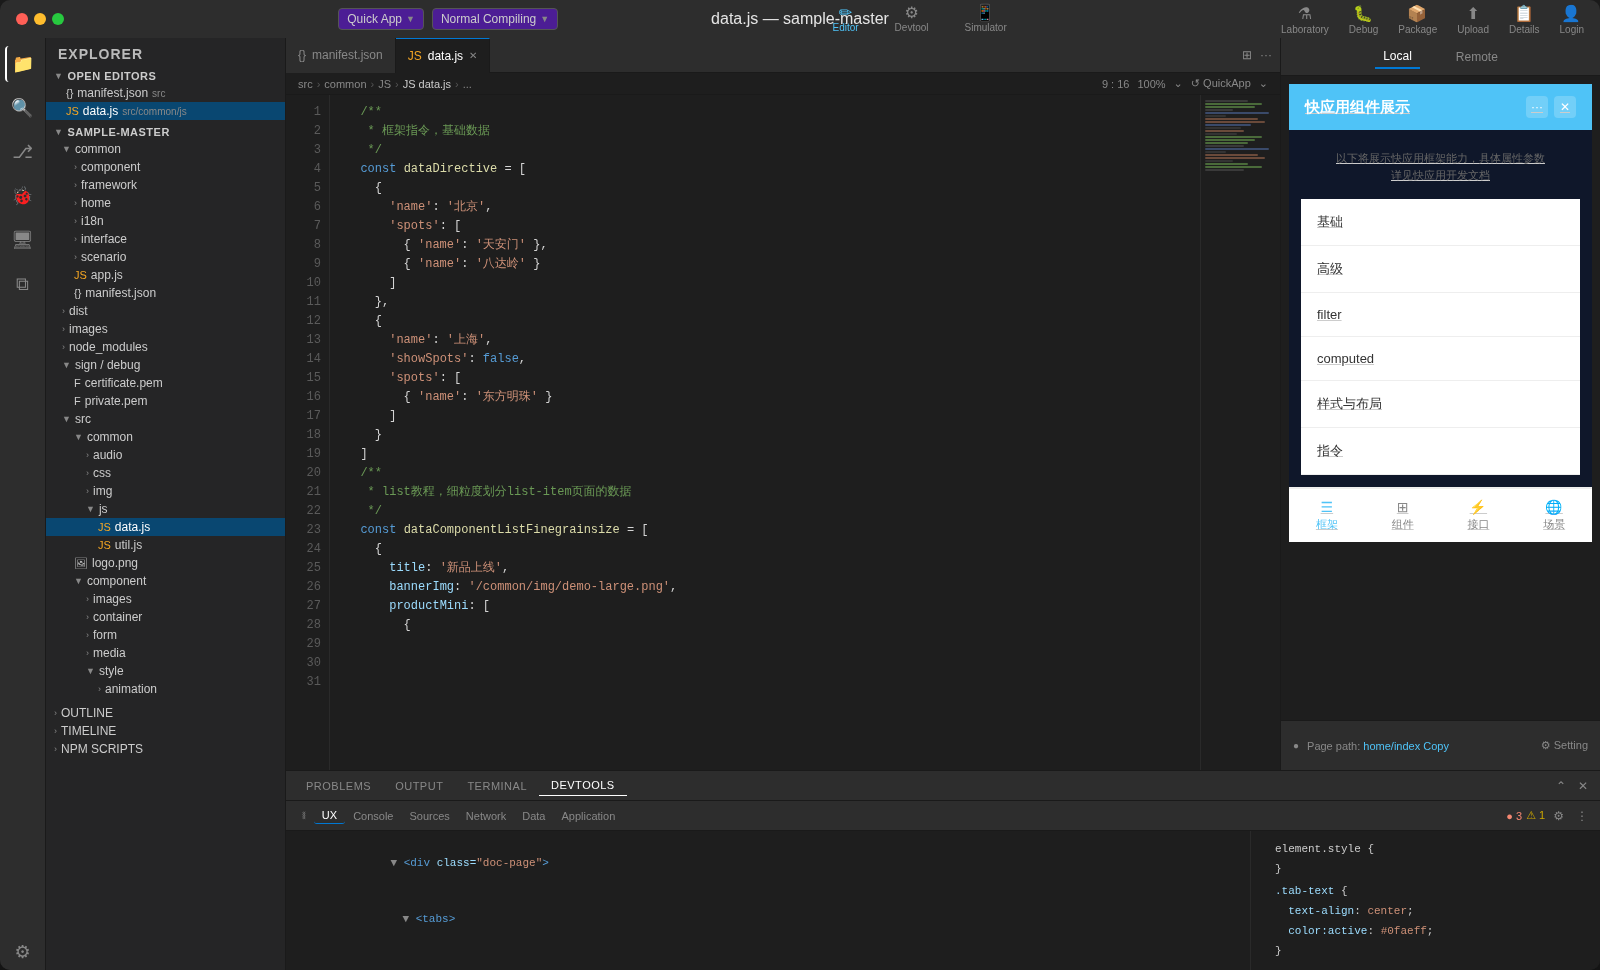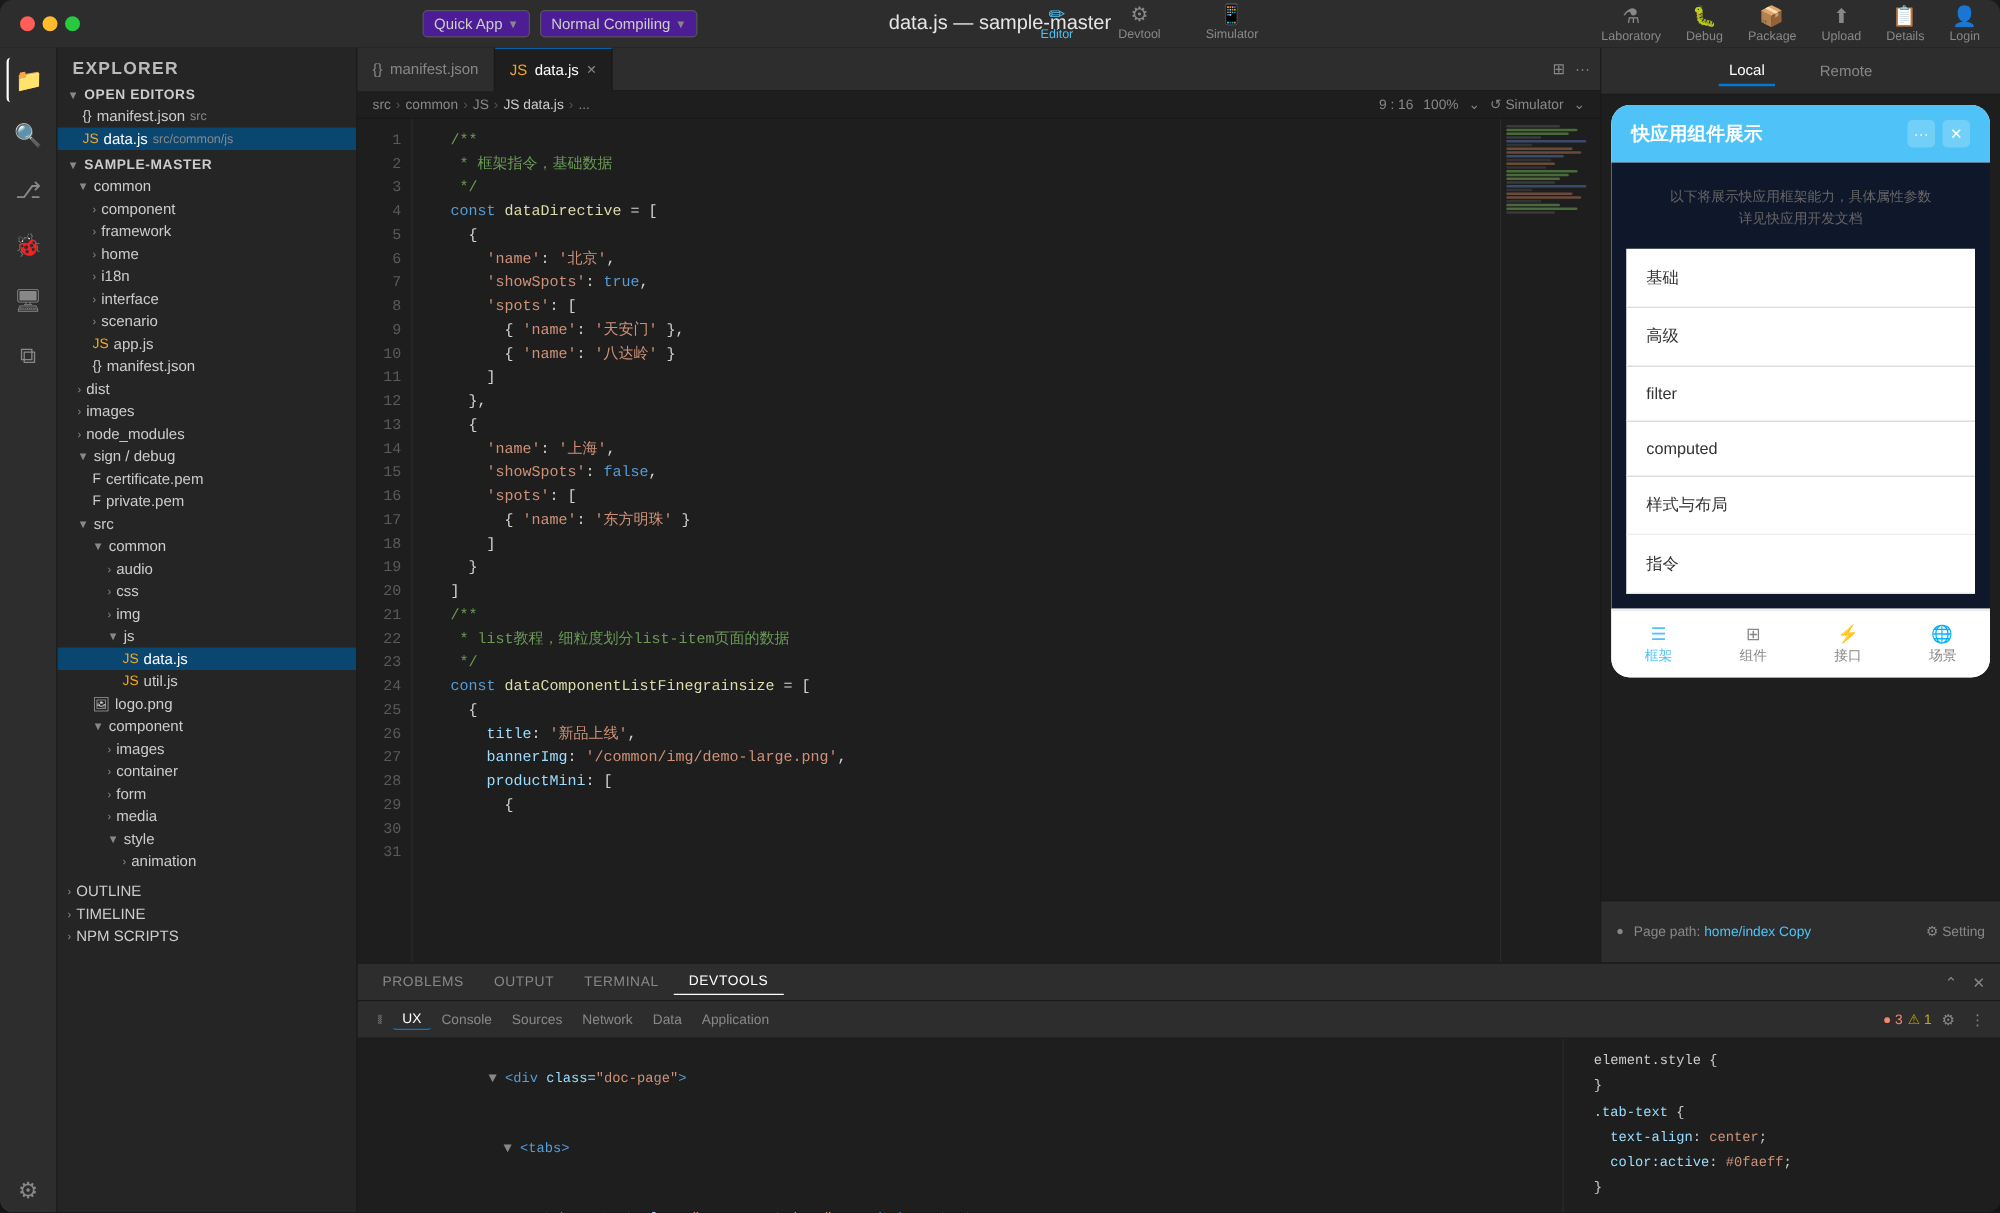--- a/index.html
+++ b/index.html
@@ -386,22 +386,23 @@
 
     .preview-content {
       flex: 1;
       overflow-y: auto;
       padding: 0;
     }
 
     .preview-phone {
       background: #fff;
       margin: 8px;
-      border-radius: 15px;
+      border-radius: 0;
       overflow: hidden;
+      text-decoration: underline;
     }
 
     .phone-header {
       background: #4fc3f7;
       padding: 12px 16px;
       display: flex;
       align-items: center;
       justify-content: space-between;
     }
     .phone-title { color: #fff; font-size: 15px; font-weight: 600; }
@@ -807,21 +808,21 @@
             <span>JS</span>
             <span class="breadcrumb-sep">›</span>
             <span style="color:#ccc">JS data.js</span>
             <span class="breadcrumb-sep">›</span>
             <span>...</span>
 
             <div style="margin-left:auto; display:flex; gap:8px; align-items:center;">
               <span style="color:#888">9 : 16</span>
               <span style="color:#888">100%</span>
               <span style="color:#888; cursor:pointer;">⌄</span>
-              <span style="color:#888">↺ Simulator</span>
+              <span style="color:#888">↺ QuickApp</span>
               <span style="color:#888; cursor:pointer;">⌄</span>
             </div>
           </div>
 
           <div class="editor-content">
             <div class="line-numbers">
               <div>1</div>
                 <div>2</div>
                 <div>3</div>
                 <div>4</div>
@@ -854,21 +855,20 @@
               <div>31</div>
             </div>
             <div class="code-area">
               <div class="code-line"></div>
               <div class="code-line"><span class="comment">  /**</span></div>
               <div class="code-line"><span class="comment">   * 框架指令，基础数据</span></div>
               <div class="code-line"><span class="comment">   */</span></div>
               <div class="code-line">  <span class="kw">const</span> <span class="fn">dataDirective</span> <span class="punct">= [</span></div>
               <div class="code-line">    <span class="punct">{</span></div>
               <div class="code-line">      <span class="str">'name'</span><span class="punct">:</span> <span class="str">'北京'</span><span class="punct">,</span></div>
-              <div class="code-line">      <span class="str">'showSpots'</span><span class="punct">:</span> <span class="kw">true</span><span class="punct">,</span></div>
               <div class="code-line">      <span class="str">'spots'</span><span class="punct">: [</span></div>
               <div class="code-line">        <span class="punct">{ </span><span class="str">'name'</span><span class="punct">:</span> <span class="str">'天安门'</span> <span class="punct">},</span></div>
               <div class="code-line">        <span class="punct">{ </span><span class="str">'name'</span><span class="punct">:</span> <span class="str">'八达岭'</span> <span class="punct">}</span></div>
               <div class="code-line">      <span class="punct">]</span></div>
               <div class="code-line">    <span class="punct">},</span></div>
               <div class="code-line">    <span class="punct">{</span></div>
               <div class="code-line">      <span class="str">'name'</span><span class="punct">:</span> <span class="str">'上海'</span><span class="punct">,</span></div>
               <div class="code-line">      <span class="str">'showSpots'</span><span class="punct">:</span> <span class="kw">false</span><span class="punct">,</span></div>
               <div class="code-line">      <span class="str">'spots'</span><span class="punct">: [</span></div>
               <div class="code-line">        <span class="punct">{ </span><span class="str">'name'</span><span class="punct">:</span> <span class="str">'东方明珠'</span> <span class="punct">}</span></div>

